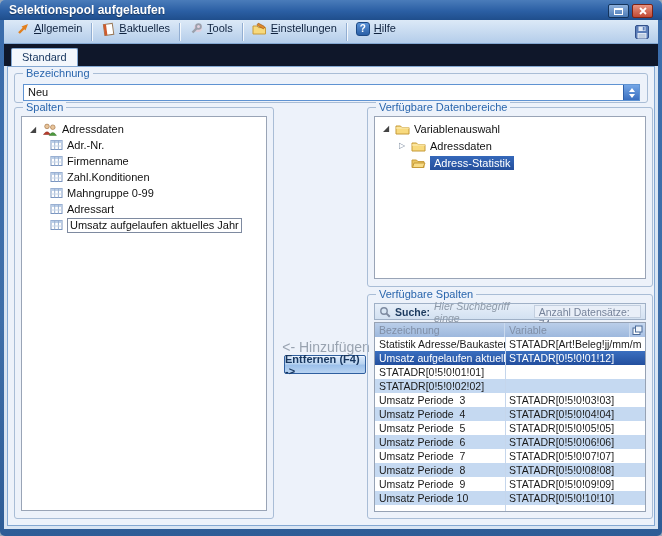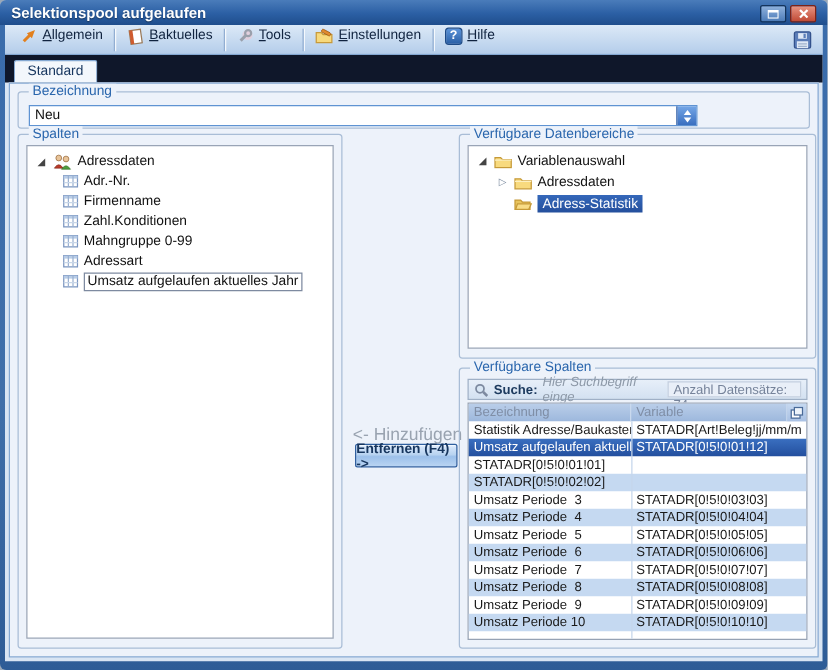--- a/index.html
+++ b/index.html
@@ -35,21 +35,21 @@
     border:1px solid #84a8d2;}
   
   .group{position:absolute;border:1px solid #a9bdd6;border-radius:3px;}
   .group-label{position:absolute;top:-7px;left:8px;background:#edf2fa;padding:0 3px;font-size:11px;
     color:#2a66ad;line-height:13px;}
   .g-bez{left:6px;top:6px;width:634px;height:30px;}
   .g-spalten{left:6px;top:40px;width:260px;height:412px;padding-left:47px;}
   .g-daten{left:359px;top:40px;width:286px;height:180px;}
   .g-vsp{left:359px;top:227px;width:286px;height:225px;}
   
-  .combo{position:absolute;left:8px;top:10px;width:535px;height:17px;border:1px solid #5f93d2;background:#fff;}
+  .combo{position:absolute;left:8px;top:10px;width:617px;height:17px;border:1px solid #5f93d2;background:#fff;}
   .combo-value{font-size:11px;color:#111;padding-left:4px;line-height:15px;}
   .combo-btn{position:absolute;right:0;top:0;width:16px;height:15px;border-left:1px solid #2f5fa8;
     background:linear-gradient(#74a6e6,#3a6fc0);display:flex;flex-direction:column;align-items:center;
     justify-content:center;gap:2px;}
   .arr-up{width:0;height:0;border-left:3px solid transparent;border-right:3px solid transparent;
     border-bottom:4px solid #fff;}
   .arr-dn{width:0;height:0;border-left:3px solid transparent;border-right:3px solid transparent;
     border-top:4px solid #fff;}
   
   .listbox{position:absolute;background:#fff;border:1px solid #99a4b6;overflow:hidden;}

